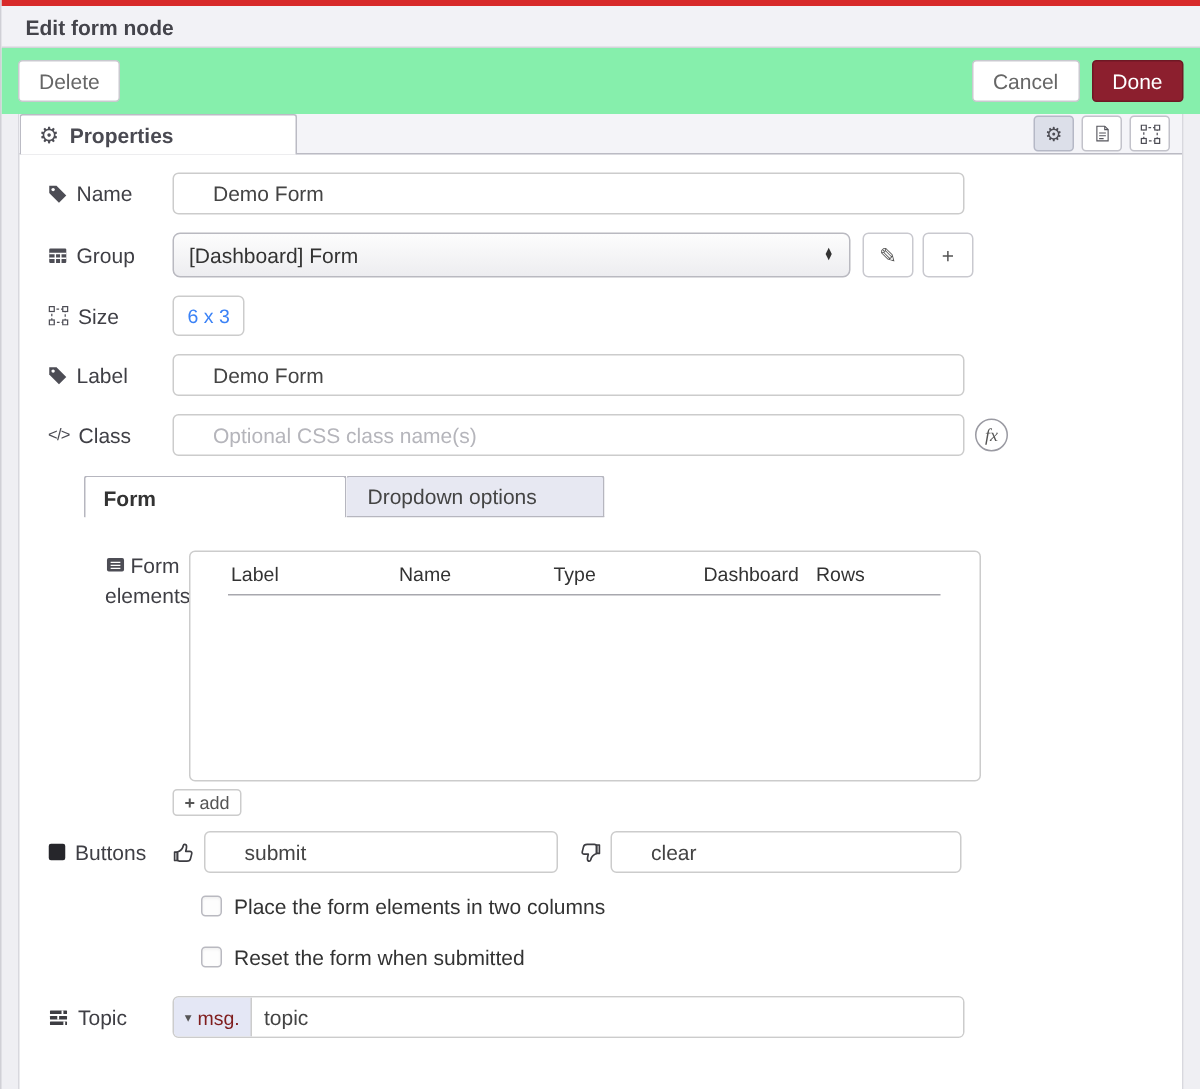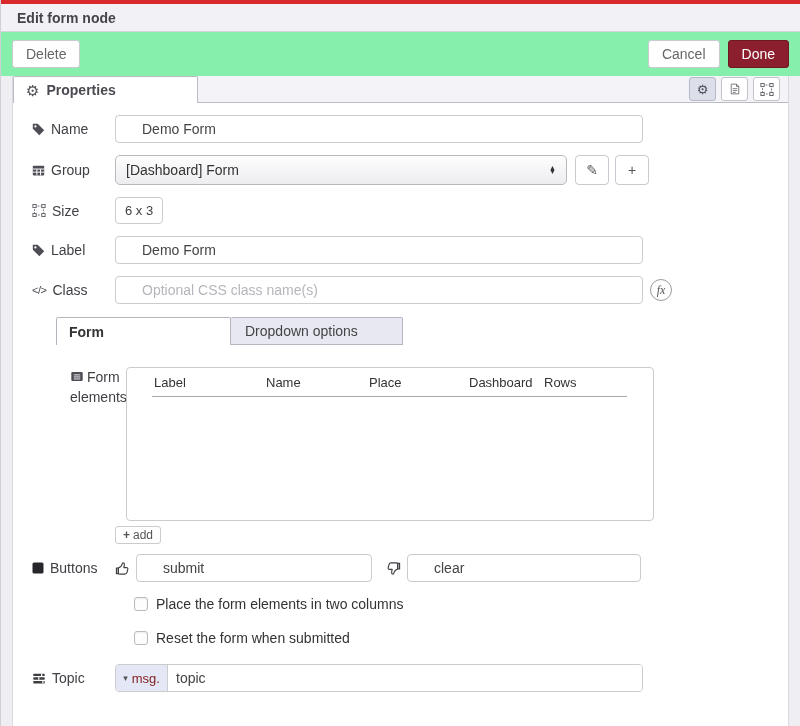--- a/index.html
+++ b/index.html
@@ -72,21 +72,21 @@
     margin-left:auto; display:flex; flex-direction:column; line-height:0.6;
     font-size:7px; color:#333;
   }
   .sq-btn {
     width:34px; height:30px; border:1px solid #c9c9cf; border-radius:4px; background:#fff;
     display:flex; align-items:center; justify-content:center; cursor:pointer;
     font-size:14px; color:#555; margin-left:8px;
   }
   .size-btn {
     height:27px; padding:0 9px; border:1px solid #ccc; border-radius:4px; background:#fff;
-    font-size:13px; color:#404040; font-family:inherit; cursor:pointer;
+    font-size:13px; color:#3b82f6; font-family:inherit; cursor:pointer;
   }
   .fx-badge {
     width:22px; height:22px; border:1px solid #9a9aa2; border-radius:50%;
     display:inline-flex; align-items:center; justify-content:center;
     font-family:"Liberation Serif",serif; font-style:italic; font-size:12px; color:#555;
     margin-left:7px; flex:none;
   }
   .code-glyph { font-size:11px; color:#4d4d55; letter-spacing:-0.5px; }
   .subtabs { display:flex; margin:0 0 0 14px; height:28px; align-items:flex-end;padding-left:29px; }
   .subtab-active {
@@ -305,21 +305,21 @@
                   <line x1="4" y1="8.5" x2="12" y2="8.5"></line>
                   <line x1="4" y1="11" x2="12" y2="11"></line>
                 </g>
               </svg>
           </span><span>Form elements</span>
         </div>
         <div class="fe-box">
           <div class="fe-header">
             <span class="fe-col-0">Label</span>
             <span class="fe-col-1">Name</span>
-            <span class="fe-col-2">Place</span>
+            <span class="fe-col-2">Type</span>
             <span class="fe-col-3">Dashboard</span>
             <span class="fe-col-4">Rows</span>
           </div>
         </div>
       </div>
       <button class="add-btn">
         <span class="add-plus">+</span>
           <span>add</span>
       </button>
 

